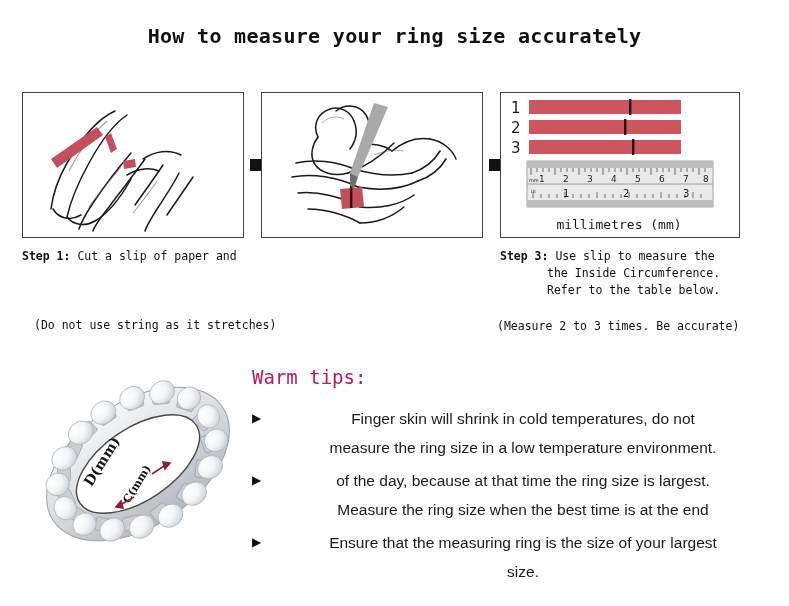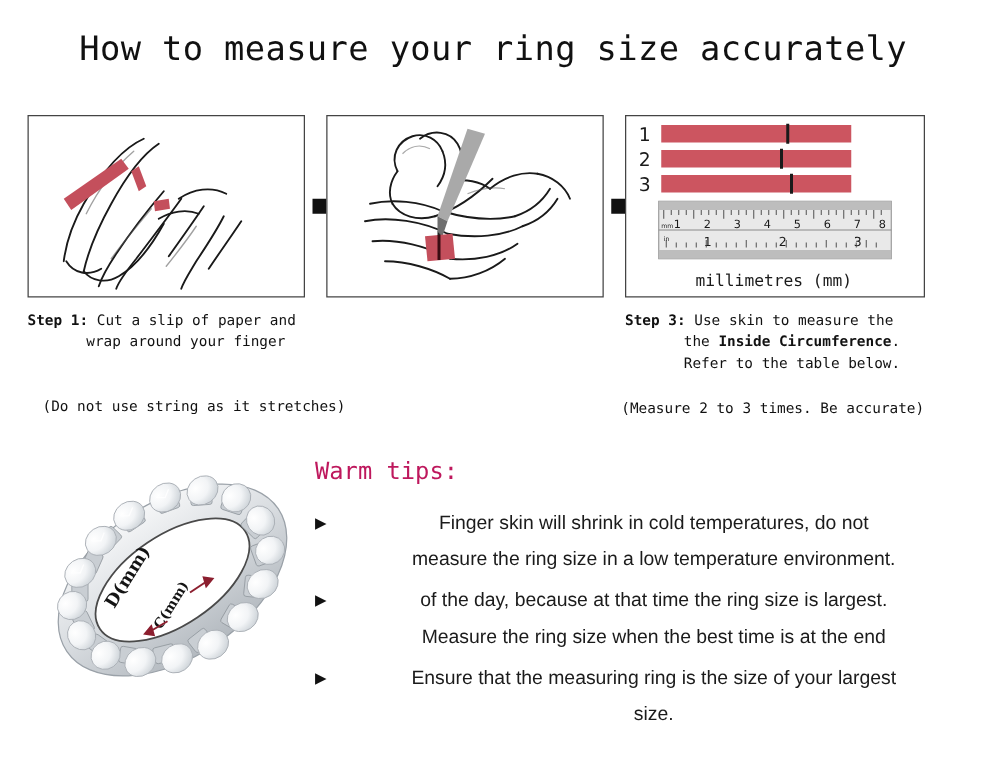--- a/index.html
+++ b/index.html
@@ -16,24 +16,25 @@
     overflow: hidden;
   }
 
   
   .title {
     position: absolute;
     left: 0; right: 0;
     top: 24px;
     text-align: center;
     font-family: "DejaVu Sans Mono", monospace;
-    font-size: 27px;
+    font-size: 20px;
     letter-spacing: 0.3px;
     color: #111;
     white-space: nowrap;
+    font-weight: bold;
   }
 
   
   .steps-row {
     position: absolute;
     left: 22px;
     top: 92px;
     width: 745px;
     height: 148px;
   }
@@ -79,21 +80,21 @@
     color: #111;
   }
   .cap.c1 { left: 0px;   width: 230px; }
   .cap.c2 { left: 239px; width: 232px; }
   .cap.c3 { left: 478px; width: 262px; }
 
   .cap .lbl { font-weight: bold; }
   .cap .l1 { white-space: nowrap; }
   .cap .ind { display: block; padding-left: 47px; white-space: nowrap; }
   .cap .ind2 { display: block; padding-left: 47px; white-space: nowrap; }
-  .cap b.bold { font-weight: bold; }
+  .cap b.bold { font-weight: normal; }
 
   .note {
     position: absolute;
     font-family: "DejaVu Sans Mono", monospace;
     font-size: 11.5px;
     color: #111;
     white-space: nowrap;
   }
   .note.n1 { left: 34px;  top: 318px; }
   .note.n3 { left: 497px; top: 319px; }
@@ -334,27 +335,26 @@
       <text x="118" y="136" font-family="DejaVu Sans Mono, monospace" font-size="13" fill="#1a1a1a" text-anchor="middle" id="ruler-caption">millimetres (mm)</text>
     </svg>
   </div>
 </div>
 
 <div class="captions">
 
   <div class="cap c1">
     <span class="l1"><span class="lbl">Step 1:</span>
     <span>Cut a slip of paper and</span></span>
-    <span class="ind">wrap around your finger</span>
   </div>
 
 
   <div class="cap c3">
     <span class="l1"><span class="lbl">Step 3:</span>
-    <span>Use skin to measure the</span></span>
+    <span>Use slip to measure the</span></span>
     <span class="ind"><span>the </span><b class="bold">Inside Circumference</b><span>.</span></span>
     <span class="ind2">Refer to the table below.</span>
   </div>
 </div>
 
 <div class="note n1">(Do not use string as it stretches)</div>
 <div class="note n3">(Measure 2 to 3 times. Be accurate)</div>
 
 <div class="ring-wrap">
   <svg width="240" height="228" viewBox="0 0 240 228">

